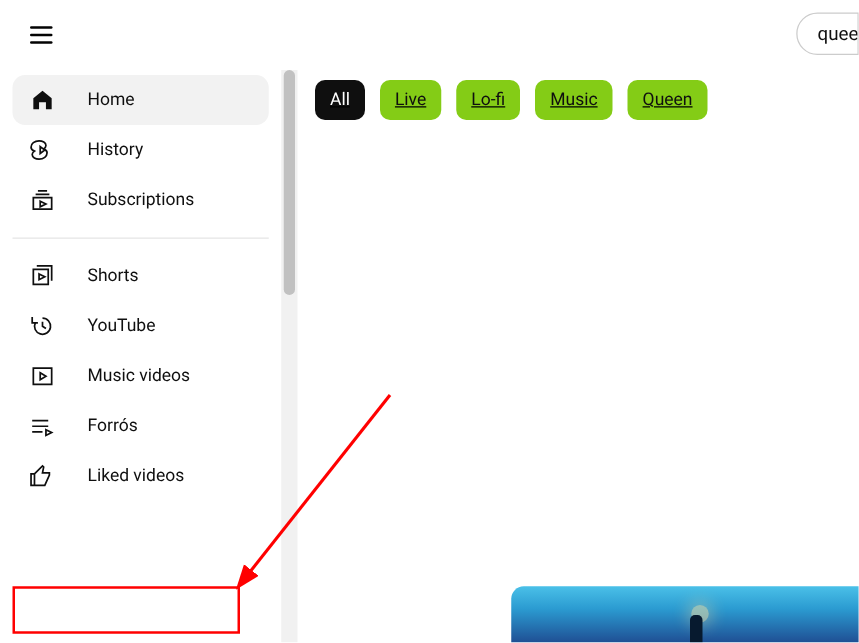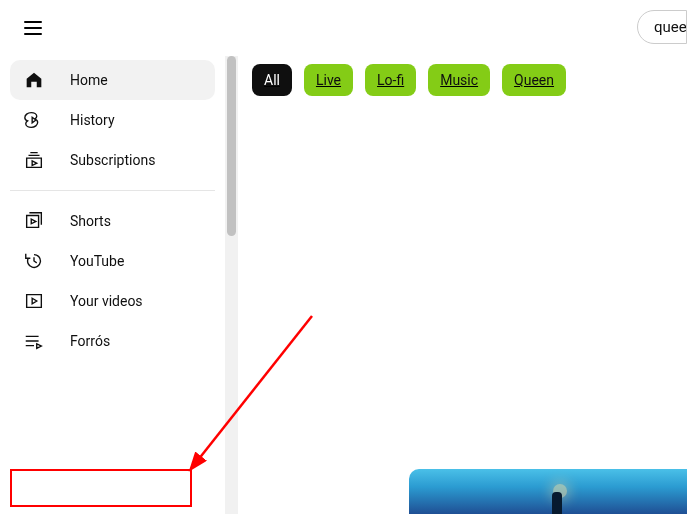--- a/index.html
+++ b/index.html
@@ -90,29 +90,37 @@
           </svg>
         </span>
         <span>YouTube</span>
       </div>
       <div class="side-item">
         <span class="side-ico">
           <svg viewBox="0 0 24 24">
             <path d="M4 5h16v14H4z M10 9l5 3-5 3z"></path>
           </svg>
         </span>
-        <span>Your videos</span>
+        <span>Music videos</span>
       </div>
       <div class="side-item">
         <span class="side-ico">
           <svg viewBox="0 0 24 24">
             <path d="M3 7h14 M3 12h14 M3 17h9 M15 15l5 2.5-5 2.5z"></path>
           </svg>
         </span>
         <span>Forrós</span>
+      </div>
+      <div class="side-item">
+        <span class="side-ico">
+          <svg viewBox="0 0 24 24">
+            <path d="M2 10h3v10H2z M5 20h9l4-9V9h-6l1-5-1-1-7 7z"></path>
+          </svg>
+        </span>
+        <span>Liked videos</span>
       </div>
     </div>
   <div class="scroll-track">
     <div class="scroll-thumb"></div>
   </div>
   <div class="main">
     <div class="chips" id="chips">
         <div class="chip selected">All</div>
         <div class="chip">Live</div>
         <div class="chip">Lo-fi</div>

